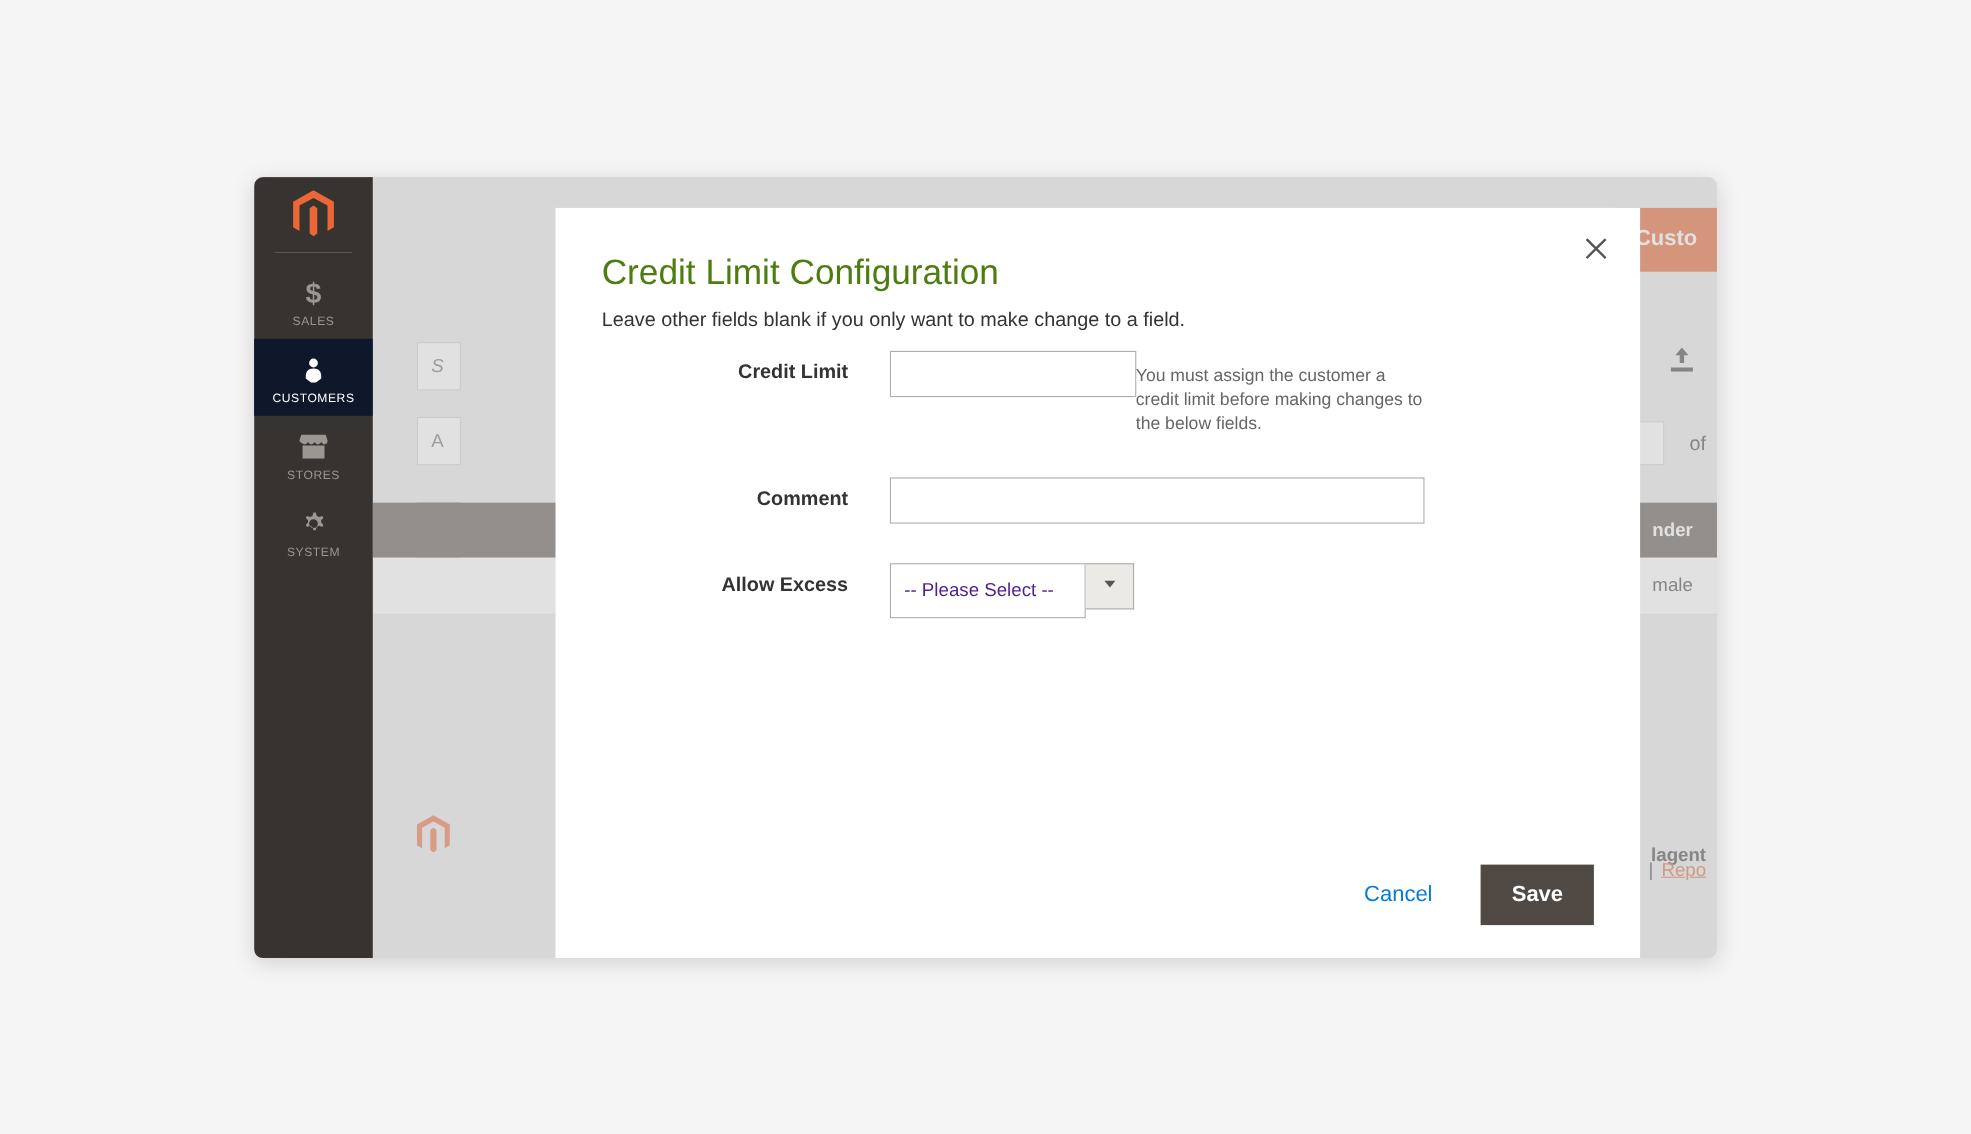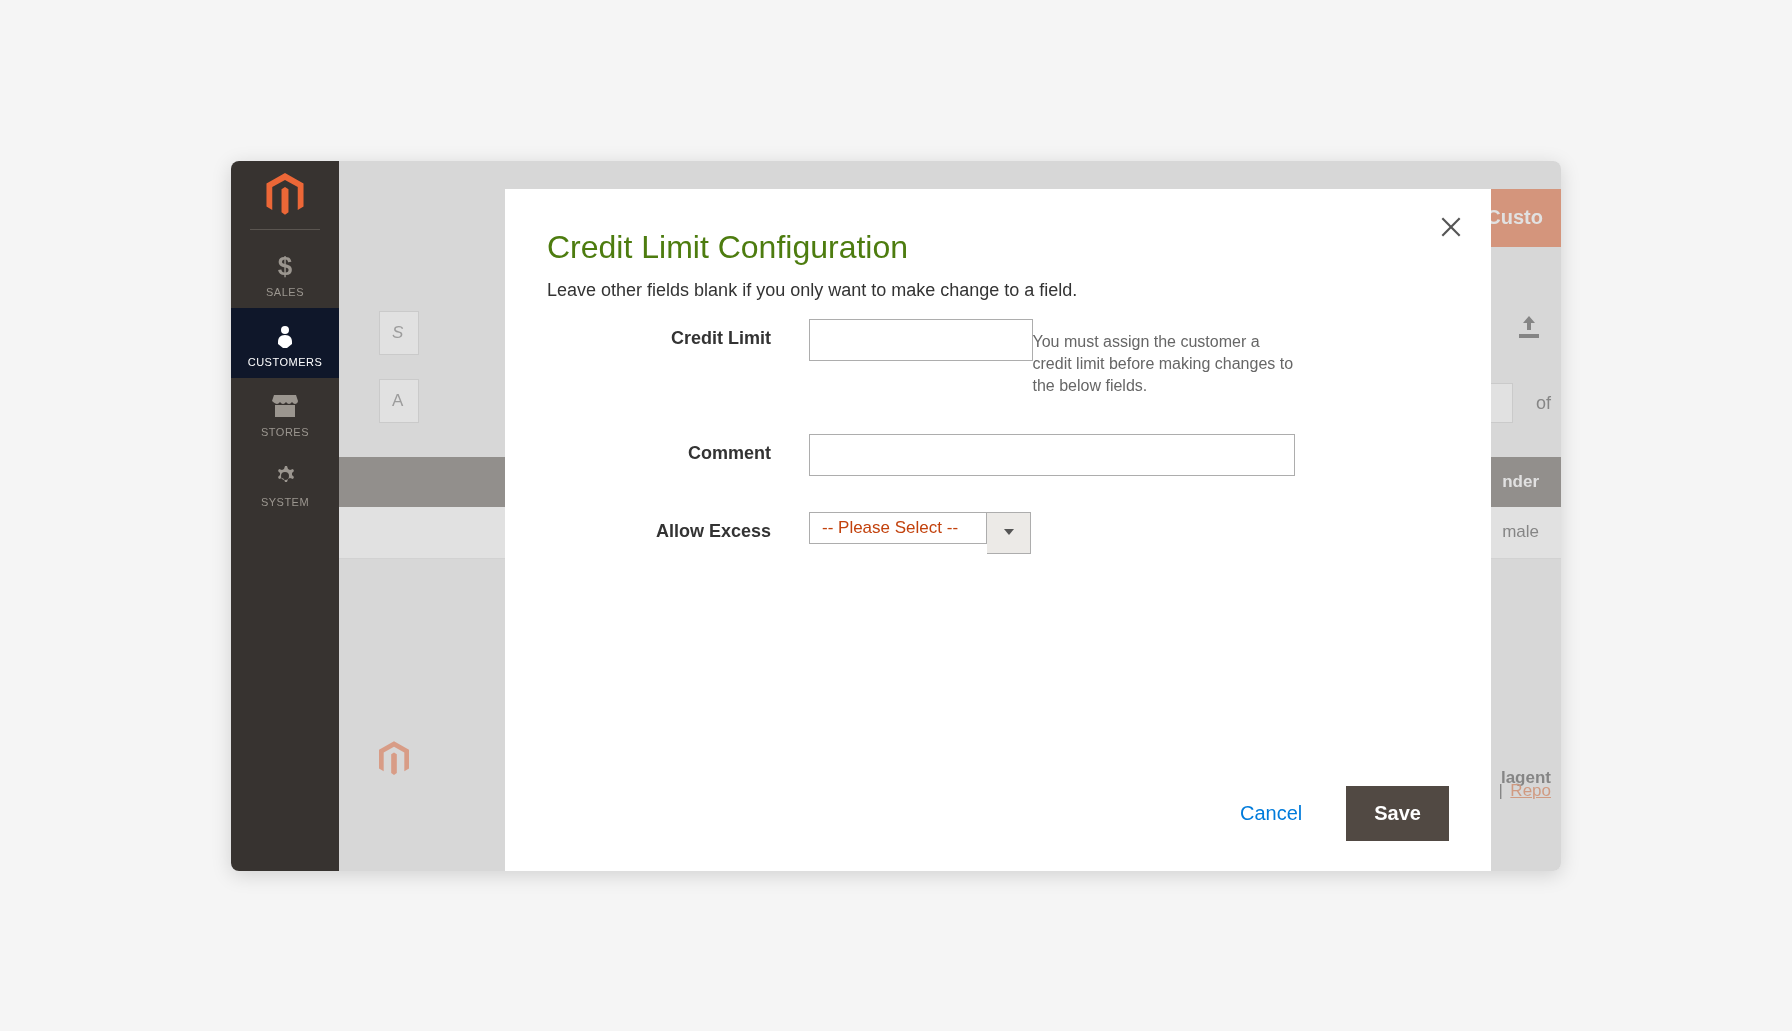--- a/index.html
+++ b/index.html
@@ -297,26 +297,26 @@
       font-size: 16px;
       color: #666;
       line-height: 1.4;
     }
     .form-select-wrap {
       display: flex;
       width: 222px;
     }
     .form-select {
       flex: 1;
-      height: 32px;
+      height: 50px;
       border: 1px solid #adadad;
       padding: 0 12px;
       font-size: 17px;
       background: #fff;
-      color: #c2410c;
+      color: #4c1d95;
       display: flex;
       align-items: center;
     }
     .form-select-btn {
       width: 44px;
       height: 42px;
       border: 1px solid #adadad;
       border-left: none;
       background: #eceae7;
       display: flex;

